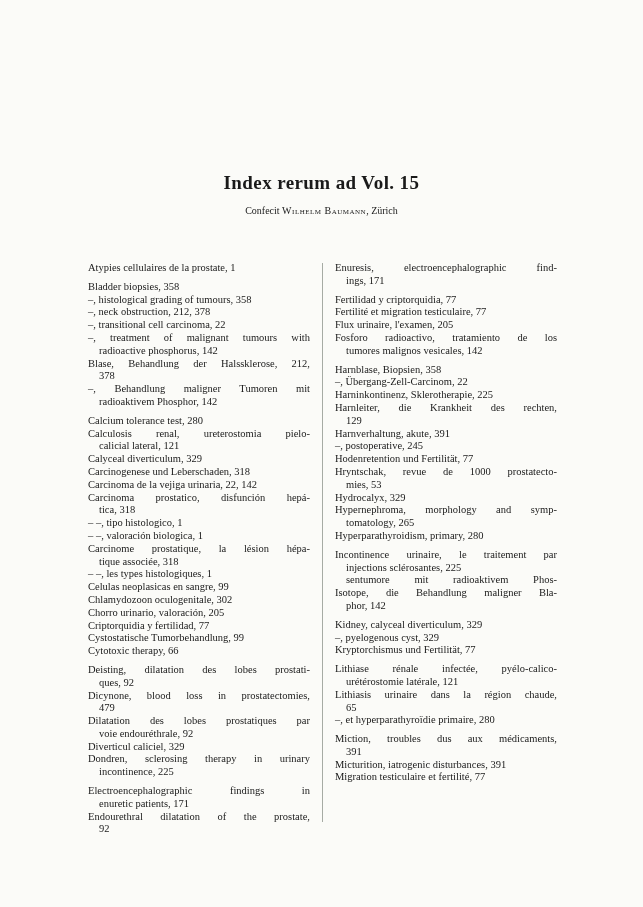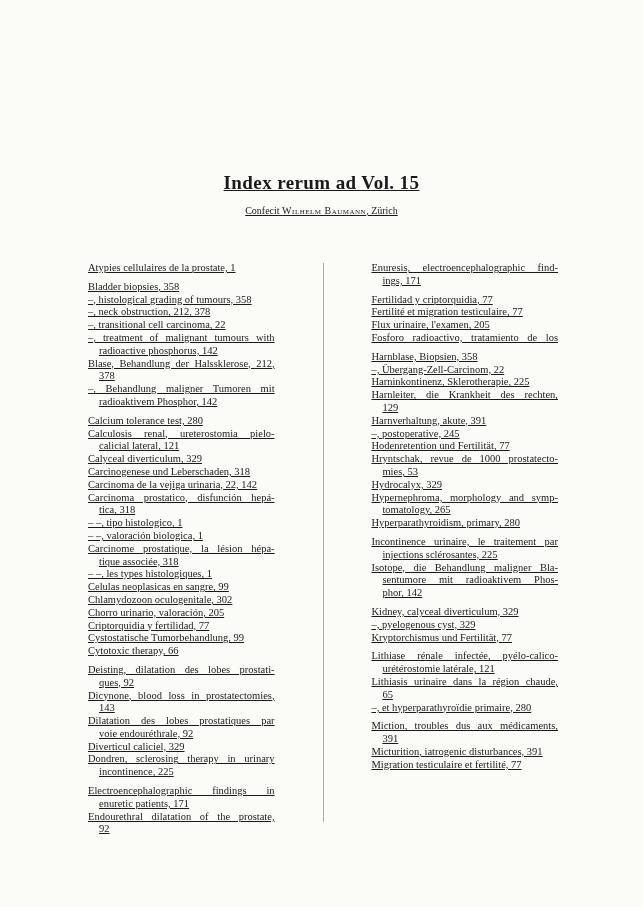--- a/index.html
+++ b/index.html
@@ -3,39 +3,38 @@
 <meta charset="utf-8">
 <style>
   html, body { margin:0; padding:0; }
   body {
     width:643px; height:907px;
     background:#fbfbf8;
     font-family:"Liberation Serif","DejaVu Serif",serif;
     color:#1a1a1a;
     overflow:hidden;
   }
-  .page { position:relative; width:643px; height:907px;text-decoration:underline; }
+  .page { position:relative; width:643px; height:907px; }
   .title {
     text-align:center;
     padding-top:172px;
     font-size:19px;
     font-weight:bold;
     letter-spacing:0.4px;
   }
   .subtitle {
     text-align:center;
     margin-top:11px;
     font-size:10px;
   }
   .subtitle .sc { font-variant:small-caps; letter-spacing:0.5px; }
   .columns {
     display:flex;
     margin:46px 0 0 88px;
     width:470px;
-    gap:36px;
   }
   .column {
     width:222px;
     font-size:10.5px;
     line-height:12.8px;
   }
   .divider {
     width:1px;
     background:#a6aba4;
     margin:1px 12px 14px 12px;
@@ -138,21 +137,21 @@
             <div class="line">Cytotoxic therapy, 66</div>
           </div>
         </div>
         <div class="group">
           <div class="entry">
             <div class="line fill">Deisting, dilatation des lobes prostati-</div>
             <div class="line cont">ques, 92</div>
           </div>
           <div class="entry">
             <div class="line fill">Dicynone, blood loss in prostatectomies,</div>
-            <div class="line cont">143</div>
+            <div class="line cont">479</div>
           </div>
           <div class="entry">
             <div class="line fill">Dilatation des lobes prostatiques par</div>
             <div class="line cont">voie endouréthrale, 92</div>
           </div>
           <div class="entry">
             <div class="line">Diverticul caliciel, 329</div>
           </div>
           <div class="entry">
             <div class="line fill">Dondren, sclerosing therapy in urinary</div>
@@ -183,20 +182,21 @@
             <div class="line">Fertilidad y criptorquidia, 77</div>
           </div>
           <div class="entry">
             <div class="line">Fertilité et migration testiculaire, 77</div>
           </div>
           <div class="entry">
             <div class="line">Flux urinaire, l'examen, 205</div>
           </div>
           <div class="entry">
             <div class="line fill">Fosforo radioactivo, tratamiento de los</div>
+            <div class="line cont">tumores malignos vesicales, 142</div>
           </div>
         </div>
         <div class="group">
           <div class="entry">
             <div class="line">Harnblase, Biopsien, 358</div>
           </div>
           <div class="entry">
             <div class="line">–, Übergang-Zell-Carcinom, 22</div>
           </div>
           <div class="entry">
@@ -229,22 +229,22 @@
           <div class="entry">
             <div class="line">Hyperparathyroidism, primary, 280</div>
           </div>
         </div>
         <div class="group">
           <div class="entry">
             <div class="line fill">Incontinence urinaire, le traitement par</div>
             <div class="line cont">injections sclérosantes, 225</div>
           </div>
           <div class="entry">
+            <div class="line cont fill">sentumore mit radioaktivem Phos-</div>
             <div class="line fill">Isotope, die Behandlung maligner Bla-</div>
-            <div class="line cont fill">sentumore mit radioaktivem Phos-</div>
             <div class="line cont">phor, 142</div>
           </div>
         </div>
         <div class="group">
           <div class="entry">
             <div class="line">Kidney, calyceal diverticulum, 329</div>
           </div>
           <div class="entry">
             <div class="line">–, pyelogenous cyst, 329</div>
           </div>

